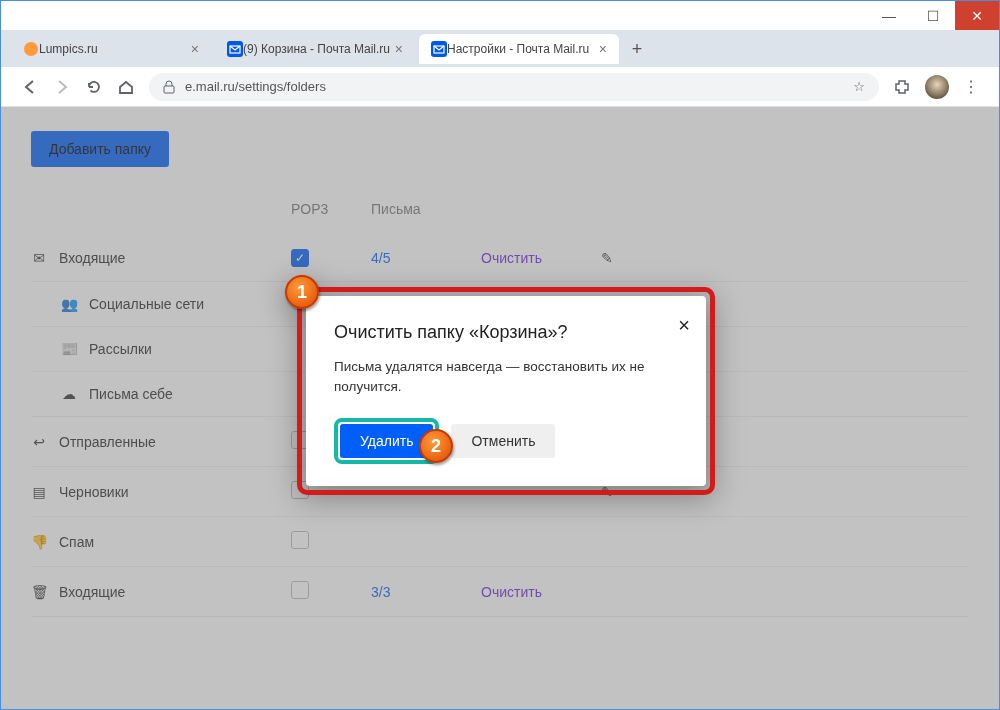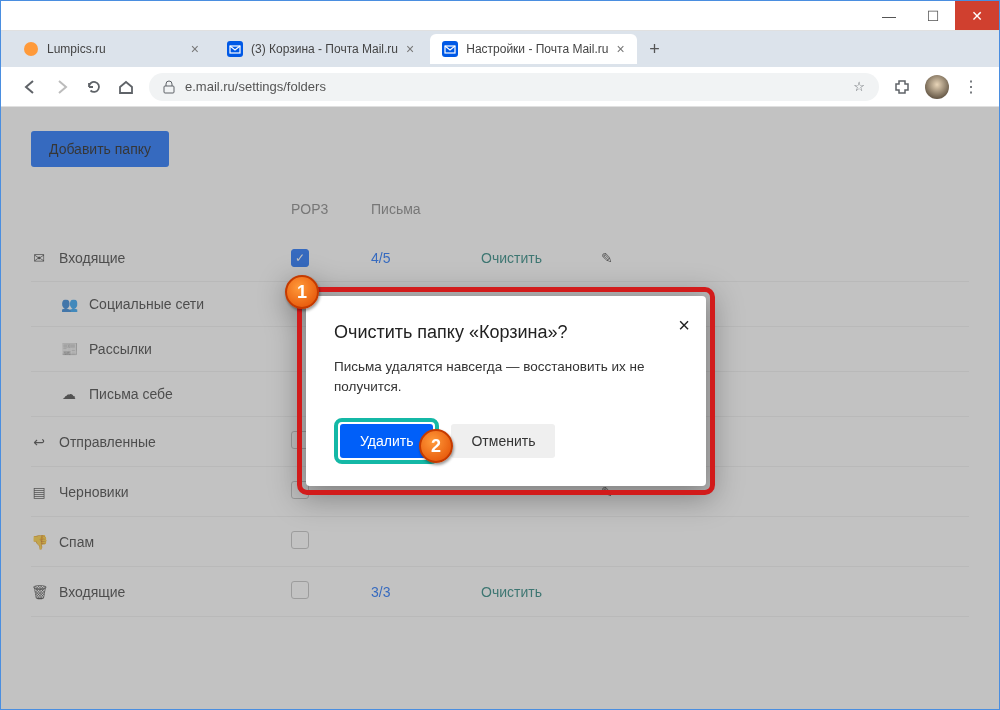--- a/index.html
+++ b/index.html
@@ -5,21 +5,21 @@
 * { box-sizing: border-box; margin: 0; padding: 0; }
 body { font-family: -apple-system, BlinkMacSystemFont, "Segoe UI", Arial, sans-serif; background: #fff; width: 1000px; height: 710px; overflow: hidden; position: relative; }
 
 .window-chrome { border: 1px solid #4a8ee0; width: 1000px; height: 710px; position: relative; }
 
 .titlebar { height: 30px; background: #fff; display: flex; justify-content: flex-end; align-items: stretch; border-bottom: 1px solid #e0e0e0; }
 .tb-btn { width: 44px; display: flex; align-items: center; justify-content: center; color: #555; font-size: 14px; }
 .tb-btn.close { background: #d0402f; color: #fff; }
 
 .tabstrip { height: 36px; display: flex; align-items: center; background: #dce3eb; padding-left: 10px; }
-.tab { height: 30px; display: flex; align-items: center; gap: 8px; padding: 0 12px; margin-right: 4px; font-size: 12px; color: #444; border-top-left-radius: 6px; border-top-right-radius: 6px; position: relative; min-width: 200px; }
+.tab { height: 30px; display: flex; align-items: center; padding: 0 12px; margin-right: 4px; font-size: 12px; color: #444; border-top-left-radius: 6px; border-top-right-radius: 6px; position: relative; min-width: 200px; }
 .tab.active { background: #fff; }
 .tab .tabicon { width: 16px; height: 16px; display: flex; align-items: center; justify-content: center; }
 .tab .tabtitle { flex: 1; white-space: nowrap; overflow: hidden; text-overflow: ellipsis; }
 .tab .tabclose { color: #777; font-size: 14px; }
 .newtab { width: 28px; text-align: center; color: #555; font-size: 18px; }
 
 .addrbar { height: 40px; display: flex; align-items: center; padding: 0 20px; gap: 14px; background: #fff; border-bottom: 1px solid #e0e0e0; }
 .navicon { color: #5f6368; width: 18px; height: 18px; display: flex; align-items: center; justify-content: center; }
 .omnibox { flex: 1; height: 28px; background: #f1f3f4; border-radius: 14px; display: flex; align-items: center; padding: 0 14px; gap: 10px; color: #555; font-size: 13px; }
 .lock { color: #5f6368; }
@@ -35,21 +35,21 @@
 
 .folder-table { width: 100%; }
 .fhdr { display: grid; grid-template-columns: 260px 80px 110px 120px 40px; color: #777; font-size: 14px; padding: 10px 0 18px 0; }
 .frow { display: grid; grid-template-columns: 260px 80px 110px 120px 40px; align-items: center; padding: 14px 0; font-size: 14px; border-bottom: 1px solid #eee; }
 .frow.sub { padding-left: 30px; grid-template-columns: 230px 80px 110px 120px 40px; }
 .fname { display: flex; align-items: center; gap: 12px; color: #2b2b2b; }
 .ficon { width: 16px; text-align: center; color: #333; }
 .chk { width: 18px; height: 18px; border: 1px solid #bbb; border-radius: 3px; display: inline-flex; align-items: center; justify-content: center; }
 .chk.checked { background: #005ff9; border-color: #005ff9; color: #fff; font-size: 12px; }
 .count { color: #005ff9; }
-.clear { color: #0f766e; }
+.clear { color: #6d28d9; }
 .edit { color: #333; font-size: 14px; }
 
 .modal-wrap { position: absolute; left: 296px; top: 180px; filter: drop-shadow(0 6px 14px rgba(0,0,0,0.35)); }
 .modal-frame { border: 5px solid #d21b1b; border-radius: 10px; padding: 4px; background: transparent; }
 .modal { width: 400px; background: #fff; border-radius: 4px; padding: 26px 28px 22px 28px; position: relative; }
 .mtitle { font-size: 18px; color: #222; margin-bottom: 14px; padding-right: 24px; }
 .mclose { position: absolute; right: 16px; top: 18px; font-size: 20px; color: #222; cursor: pointer; }
 .mbody { font-size: 13.5px; color: #333; line-height: 1.45; margin-bottom: 22px; }
 .mactions { display: flex; gap: 12px; align-items: center; }
 .mbtn { padding: 9px 20px; font-size: 14px; border-radius: 3px; border: none; }
@@ -85,21 +85,21 @@
       <span class="tabclose">×</span>
     </div>
     <div class="tab">
       <span class="tabicon">
         <svg width="16" height="16">
             <rect width="16" height="16" rx="3" fill="#0059e6"></rect>
             <path d="M3 5l5 4 5-4" stroke="#fff" stroke-width="1.2" fill="none"></path>
             <rect x="3" y="5" width="10" height="7" stroke="#fff" stroke-width="1.2" fill="none"></rect>
           </svg>
       </span>
-      <span class="tabtitle">(3) Корзина - Почта Mail.ru</span>
+      <span class="tabtitle">(9) Корзина - Почта Mail.ru</span>
       <span class="tabclose">×</span>
     </div>
     <div class="tab active">
       <span class="tabicon">
         <svg width="16" height="16">
             <rect width="16" height="16" rx="3" fill="#0059e6"></rect>
             <path d="M3 5l5 4 5-4" stroke="#fff" stroke-width="1.2" fill="none"></path>
             <rect x="3" y="5" width="10" height="7" stroke="#fff" stroke-width="1.2" fill="none"></rect>
           </svg>
       </span>

